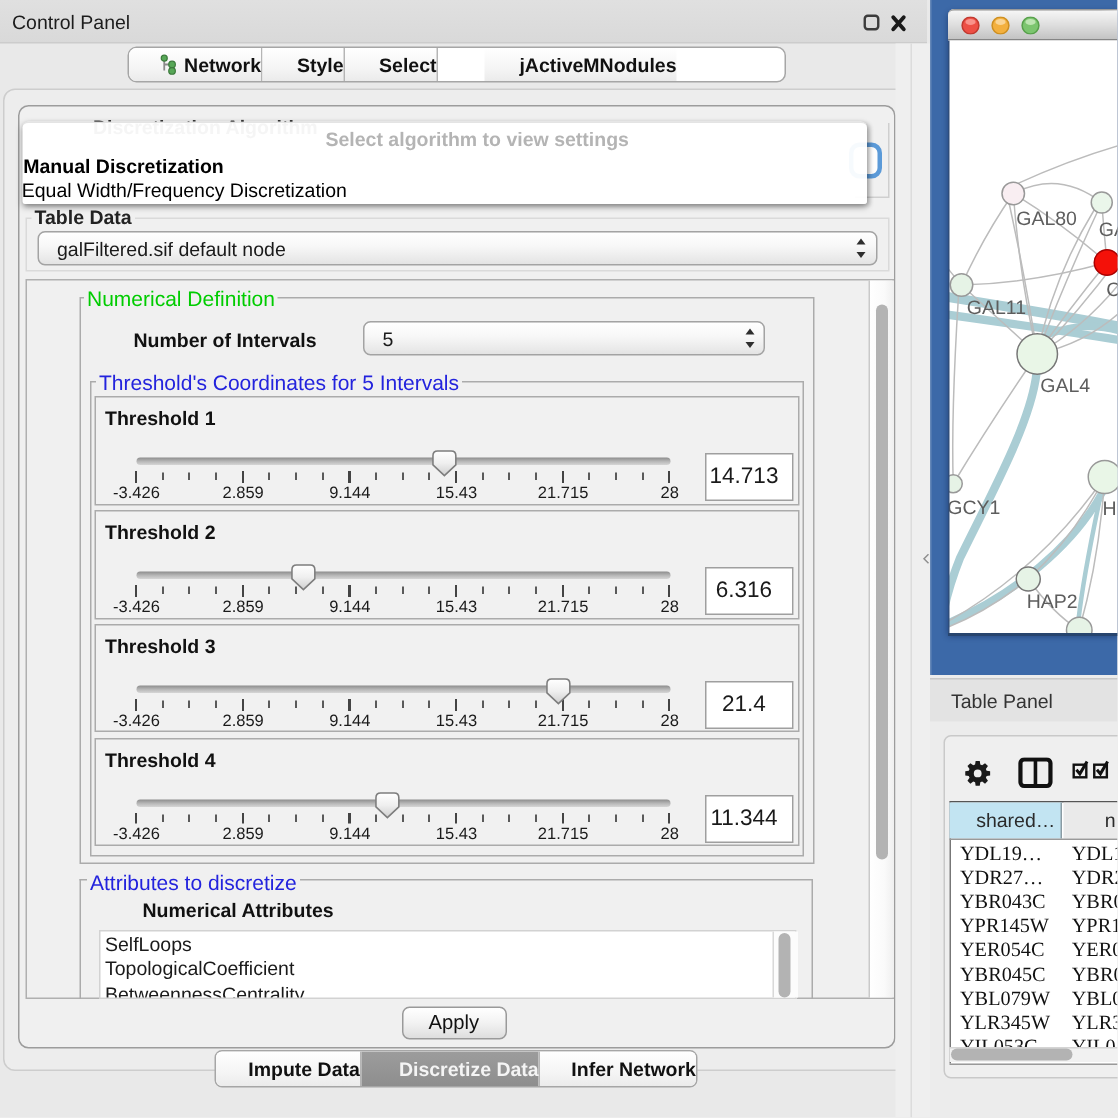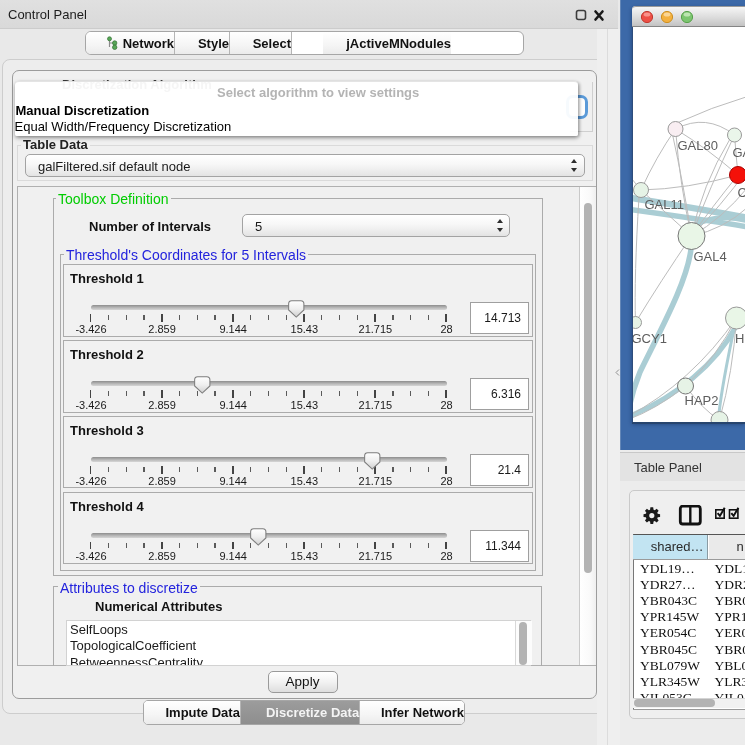--- a/index.html
+++ b/index.html
@@ -22,22 +22,22 @@
   .tname{position:absolute;left:6px;top:6px;font-size:13px;font-weight:700;color:#111;}
   .track{position:absolute;left:27px;width:356px;height:5px;border-radius:2.5px;
     background:linear-gradient(180deg,#8d8d8d 0%,#b9b9b9 55%,#d6d6d6 100%);top:40px;}
   .ticksmin{position:absolute;left:26.3px;width:358px;height:5px;top:50px;
     background:repeating-linear-gradient(90deg,#5a5a5a 0px,#5a5a5a 1.4px,transparent 1.4px,transparent 17.775px);}
   .ticksmaj{position:absolute;left:26.3px;width:358px;height:7.5px;top:49px;
     background:repeating-linear-gradient(90deg,#444 0px,#444 1.5px,transparent 1.5px,transparent 71.1px);}
   .tlabels{position:absolute;left:0;top:57.5px;width:100%;height:12px;font-size:11px;font-weight:400;color:#1a1a1a;}
   .tlabels span{position:absolute;transform:translateX(-50%);white-space:nowrap;}
   .vfield{position:absolute;left:406px;top:37px;width:59px;height:32px;background:#fff;
-    border:1px solid #9f9f9f;box-sizing:border-box;font-size:12px;color:#1a1a1a;
-    text-align:right;line-height:30px;padding-right:7px;}
+    border:1px solid #9f9f9f;box-sizing:border-box;font-size:15px;color:#1a1a1a;
+    text-align:center;line-height:30px;padding-right:7px;}
   .thumb{position:absolute;top:35px;width:19px;height:18px;}
   
   .seg{position:absolute;display:flex;border:1px solid #a6a6a6;border-radius:6px;overflow:hidden;
     background:#fff;box-sizing:border-box;}
   .seg .s{height:100%;display:flex;align-items:center;justify-content:flex-end;
     font-size:13px;font-weight:700;color:#111;background:linear-gradient(180deg,#ffffff 0%,#f5f5f5 60%,#ebebeb 100%);
     border-right:1px solid #b5b5b5;box-sizing:border-box;white-space:nowrap;}
   .seg .s:last-child{border-right:none;}
   .seg .sel{background:linear-gradient(180deg,#9c9c9c 0%,#8e8e8e 100%);color:#f4f4f4;}
 </style>
@@ -86,21 +86,21 @@
 <div class="abs" style="left:16.5px;top:144.5px;width:576px;height:36.5px;border:1px solid #dadada;box-sizing:border-box;"></div>
 
 <div class="abs" style="left:16.5px;top:186px;width:579.5px;height:480px;border:1px solid #b0b0b0;
      background:#f0f0f0;box-sizing:border-box;"></div>
 
 <div class="abs" style="left:578.5px;top:187px;width:17px;height:478px;
      background:linear-gradient(90deg,#ffffff 0%,#fafafa 60%,#efefef 100%);border-left:1px solid #c9c9c9;box-sizing:border-box;"></div>
 <div class="abs" style="left:583.5px;top:203px;width:8px;height:370px;border-radius:4.5px;background:#b3b3b3;"></div>
 
 <div class="abs" style="left:52.5px;top:198px;width:490px;height:378px;border:1px solid #ababab;box-sizing:border-box;"></div>
-<div class="grouplabel" style="left:56px;top:191px;color:#00cc00;">Toolbox Definition</div>
+<div class="grouplabel" style="left:56px;top:191px;color:#00cc00;">Numerical Definition</div>
 
 <div class="abs b" style="left:89px;top:219px;font-size:13px;color:#111;">Number of Intervals</div>
 <div class="combo" style="left:242px;top:214px;width:268px;height:23px;">
   <span class="txt">5</span>
     <span class="arrows"></span>
 </div>
 
 <div class="abs" style="left:59.5px;top:254px;width:476.5px;height:317px;border:1px solid #ababab;box-sizing:border-box;"></div>
 <div class="grouplabel" style="left:64px;top:247px;color:#2323dd;">Threshold's Coordinates for 5 Intervals</div>
 

